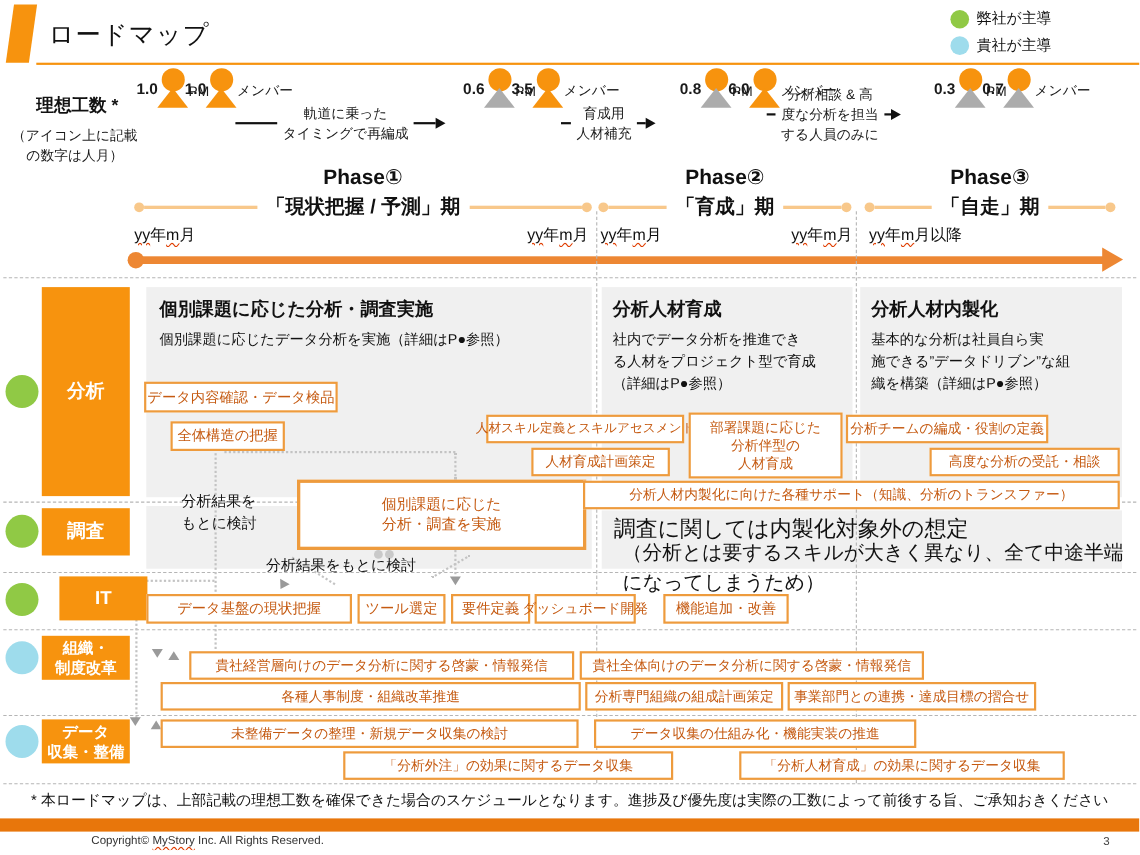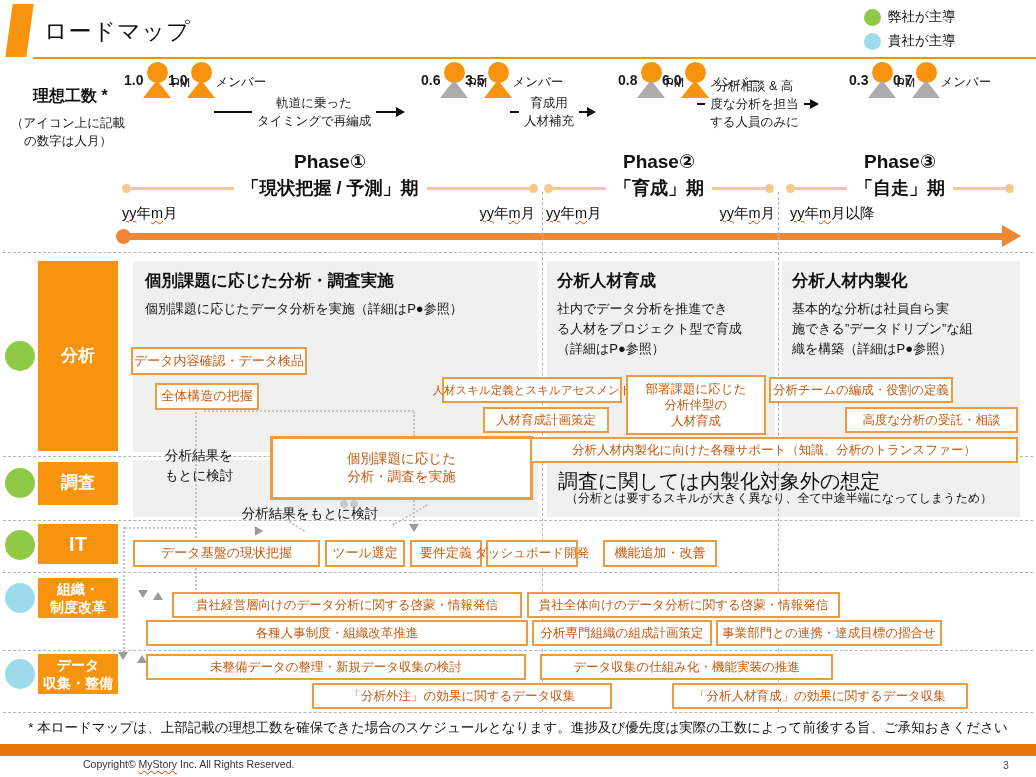--- a/index.html
+++ b/index.html
@@ -251,21 +251,21 @@
 
   <div class="abs hdash" style="top:252px;"></div>
   <div class="abs hdash" style="top:456px;"></div>
   <div class="abs hdash" style="top:520px;"></div>
   <div class="abs hdash" style="top:572px;"></div>
   <div class="abs hdash" style="top:650px;"></div>
   <div class="abs hdash" style="top:712px;"></div>
 
   <div class="abs lane" style="top:261px;height:190px;font-size:17px;">分析</div>
   <div class="abs lane" style="top:462px;height:43px;font-size:17px;">調査</div>
-  <div class="abs lane" style="top:524px;height:40px;font-size:20px;">IT</div>
+  <div class="abs lane" style="top:524px;height:40px;font-size:17px;margin-left:16px;">IT</div>
   <div class="abs lane" style="top:578px;height:40px;font-size:14px;">組織・
 制度改革</div>
   <div class="abs lane" style="top:654px;height:40px;font-size:14px;">データ
 収集・整備</div>
 
   <div class="abs lane-dot green" style="top:341px;"></div>
   <div class="abs lane-dot green" style="top:468px;"></div>
   <div class="abs lane-dot green" style="top:530px;"></div>
   <div class="abs lane-dot blue" style="top:583px;"></div>
   <div class="abs lane-dot blue" style="top:659px;"></div>
@@ -317,21 +317,21 @@
 人材育成</div>
   <div class="abs obox" style="left:769px;top:377px;width:184px;height:26px;">分析チームの編成・役割の定義</div>
   <div class="abs obox" style="left:845px;top:407px;width:173px;height:26px;">高度な分析の受託・相談</div>
   <div class="abs obox" style="left:530px;top:437px;width:488px;height:26px;">分析人材内製化に向けた各種サポート（知識、分析のトランスファー）</div>
 
   <div class="abs note-black" style="left:133px;top:446px;width:132px;text-align:center;">分析結果を
 もとに検討</div>
   <div class="abs note-black" style="left:226px;top:504px;width:168px;text-align:center;">分析結果をもとに検討</div>
 
   <div class="abs note-black" style="left:558px;top:466px;font-size:20px;">調査に関しては内製化対象外の想定</div>
-  <div class="abs note-black" style="left:566px;top:489px;font-size:12px;">（分析とは要するスキルが大きく異なり、全て中途半端になってしまうため）</div>
+  <div class="abs note-black" style="left:566px;top:489px;font-size:18px;">（分析とは要するスキルが大きく異なり、全て中途半端になってしまうため）</div>
 
   <div class="abs obox" style="left:133px;top:540px;width:187px;height:27px;font-size:13px;">データ基盤の現状把握</div>
   <div class="abs obox" style="left:325px;top:540px;width:80px;height:27px;font-size:13px;">ツール選定</div>
   <div class="abs obox" style="left:410px;top:540px;width:72px;height:27px;font-size:13px;">要件定義</div>
   <div class="abs obox" style="left:486px;top:540px;width:92px;height:27px;">ダッシュボード開発</div>
   <div class="abs obox" style="left:603px;top:540px;width:114px;height:27px;font-size:13px;">機能追加・改善</div>
 
   <div class="abs obox" style="left:172px;top:592px;width:350px;height:26px;">貴社経営層向けのデータ分析に関する啓蒙・情報発信</div>
   <div class="abs obox" style="left:146px;top:620px;width:382px;height:26px;">各種人事制度・組織改革推進</div>
   <div class="abs obox" style="left:527px;top:592px;width:313px;height:26px;">貴社全体向けのデータ分析に関する啓蒙・情報発信</div>

